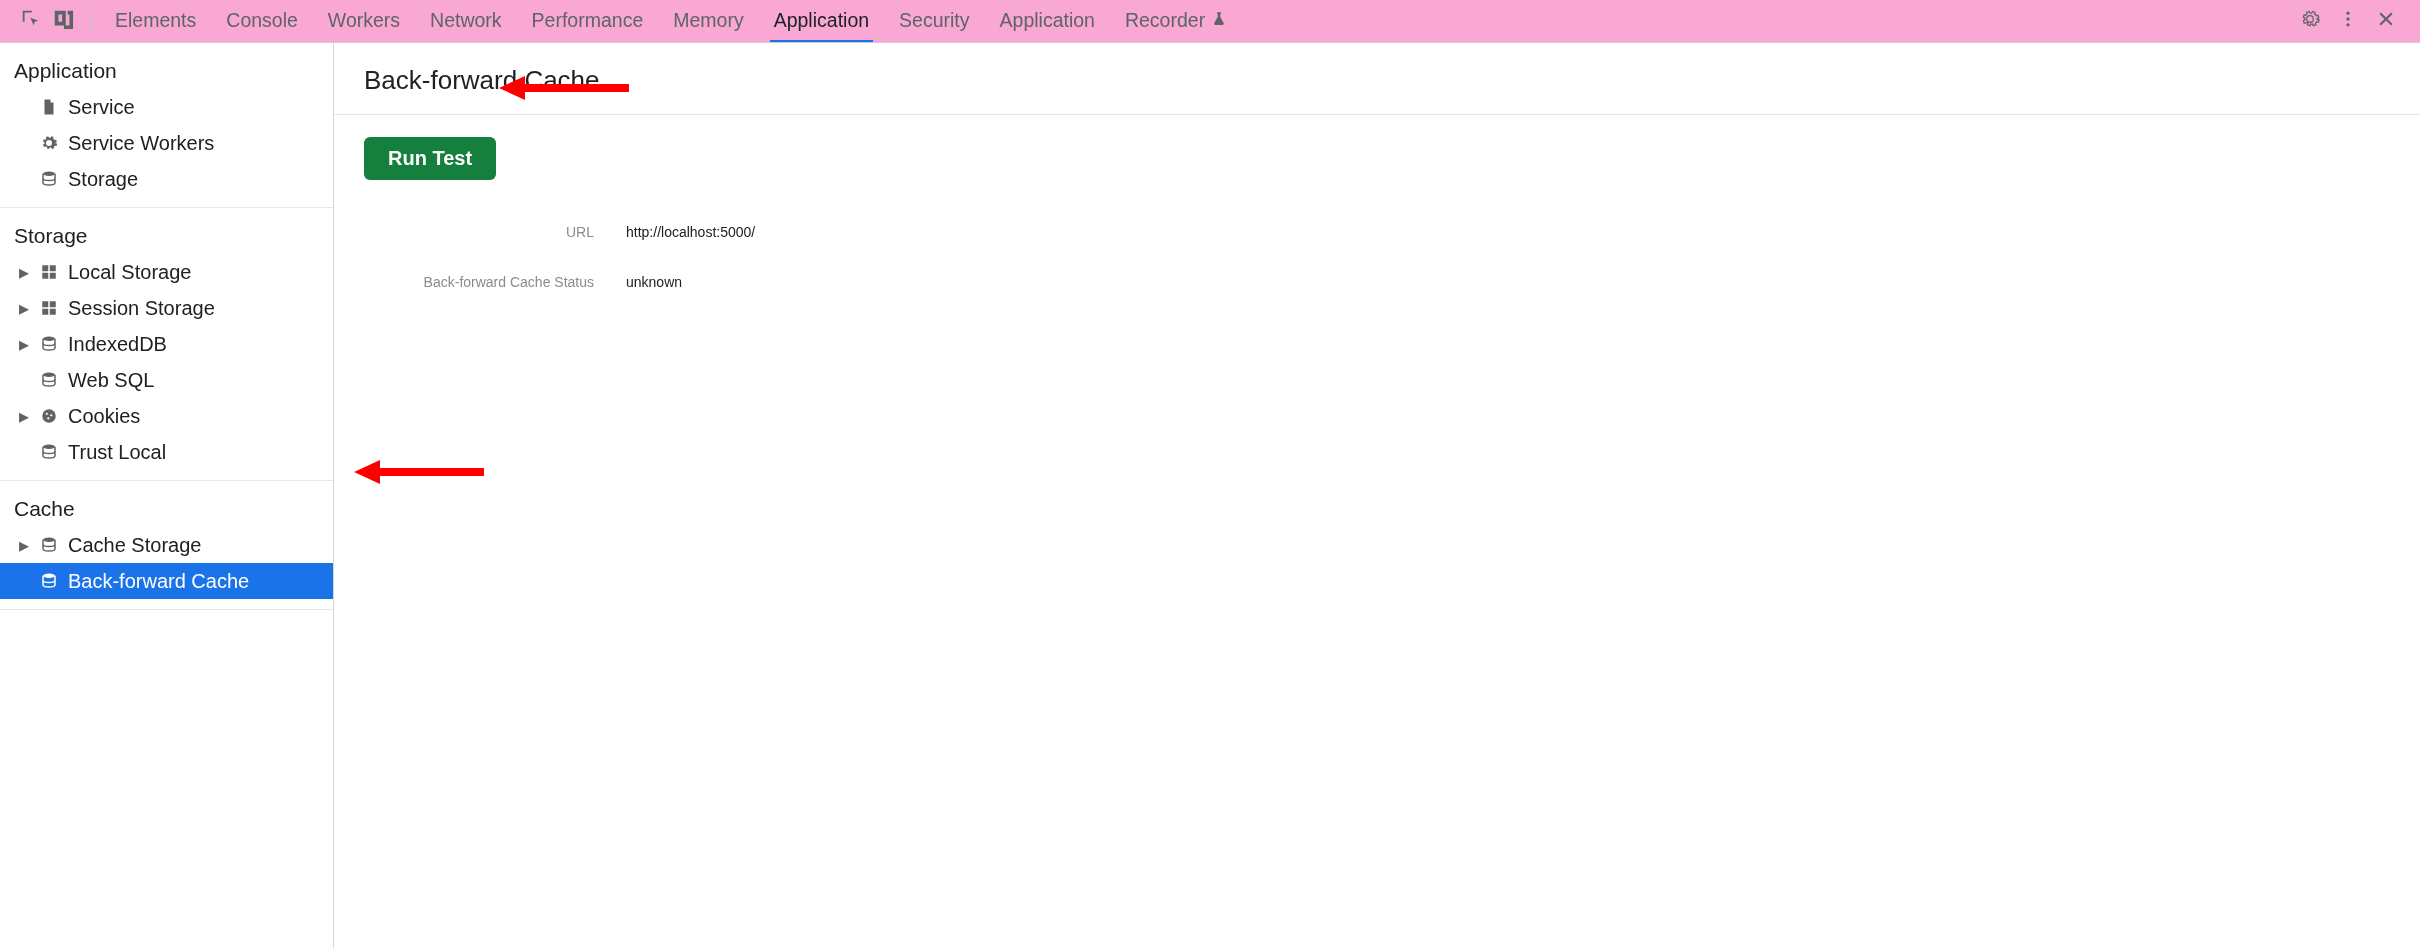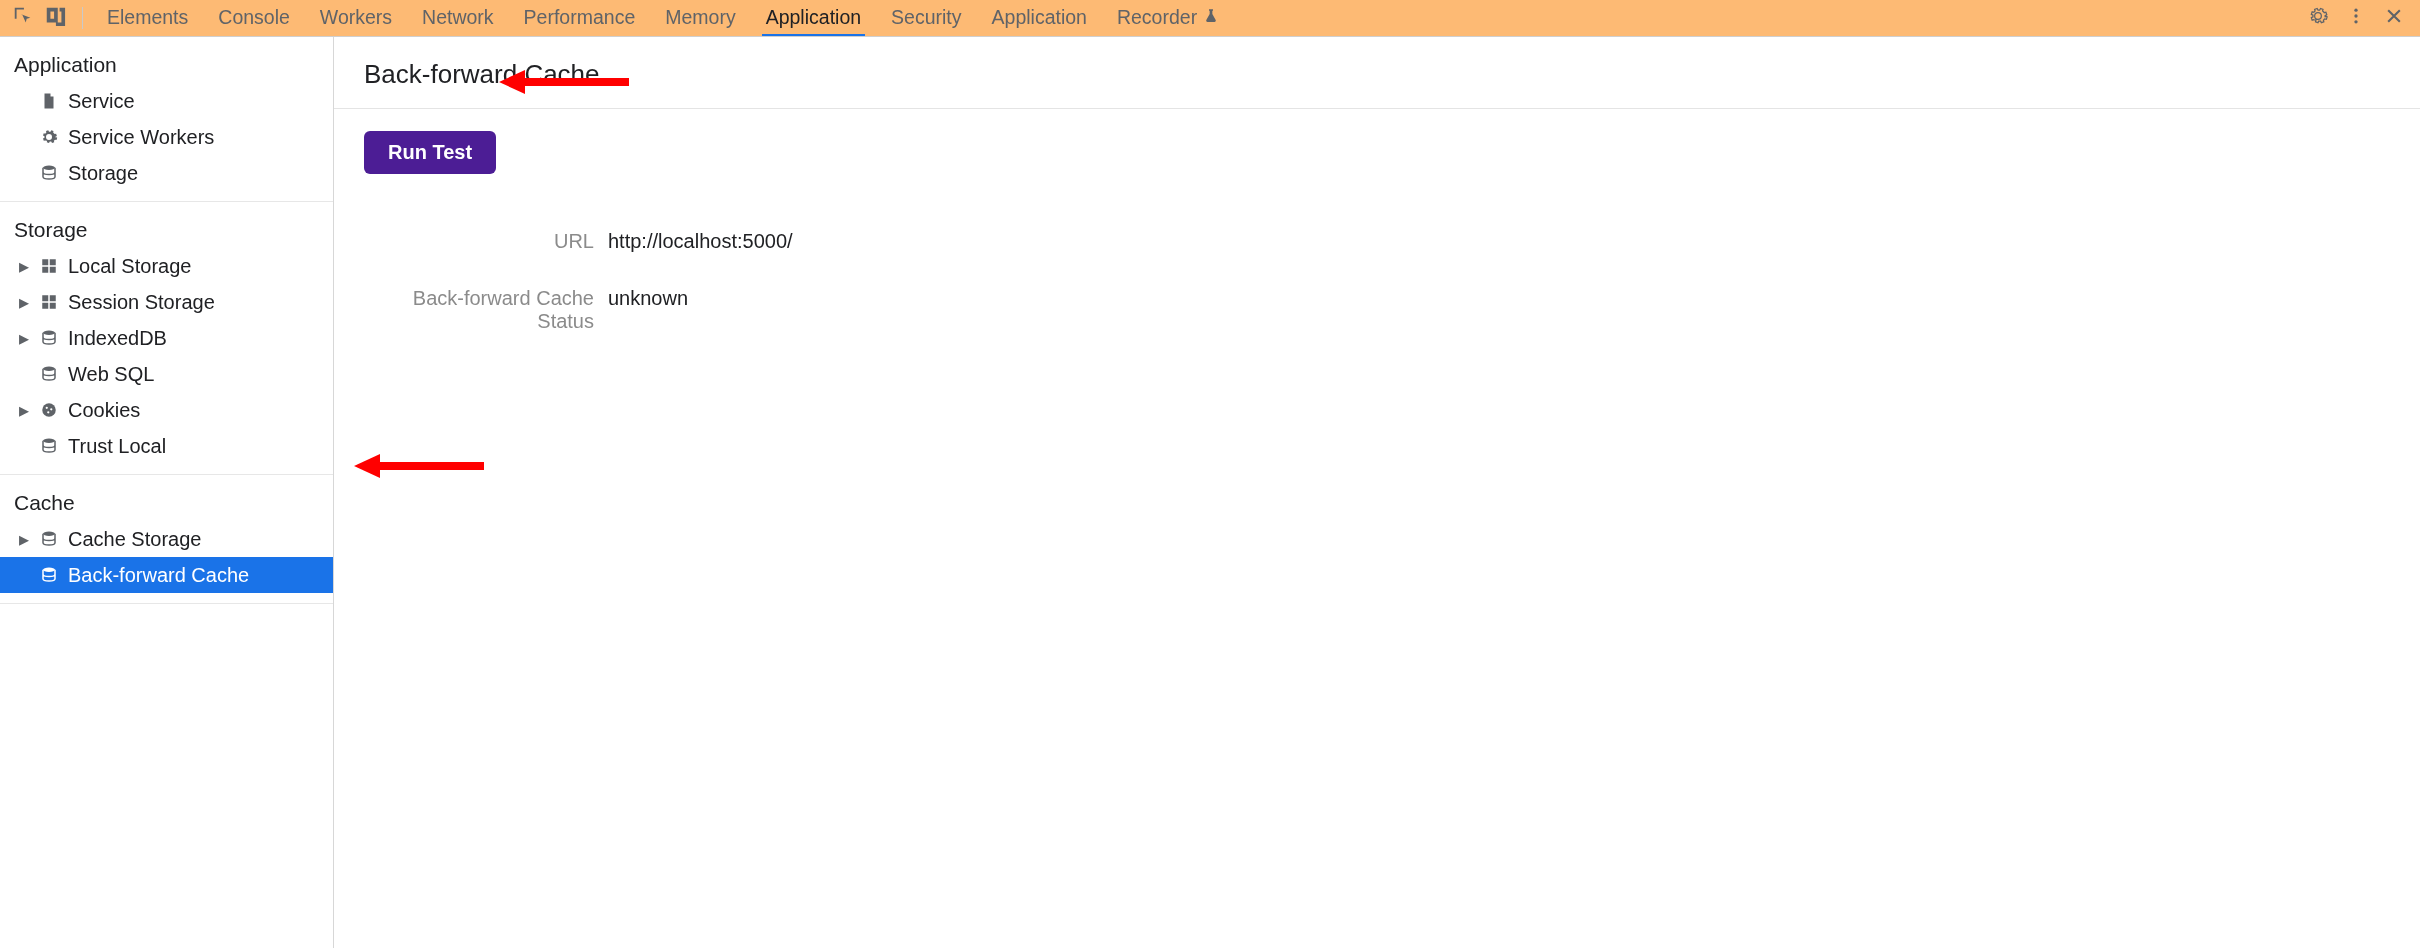--- a/index.html
+++ b/index.html
@@ -1,26 +1,26 @@
 <!DOCTYPE html>
 <html><head>
   <meta charset="utf-8">
   <style>
     * { margin: 0; padding: 0; box-sizing: border-box; font-family: "Segoe UI", "Helvetica Neue", Arial, sans-serif; }
     html, body { height: 100%; }
     body { display: flex; flex-direction: column; background: #ffffff; color: #202124; }
 
     
     .tabbar {
-      height: 37px;
+      height: 43px;
       display: flex;
       align-items: center;
-      background: #fdba74;
+      background: #f9a8d4;
       border-bottom: 1px solid #cfcfcf;
-      padding: 0 4px;
+      padding: 0 12px;
       gap: 2px;
     }
     .tabbar .leading-icons { display: flex; align-items: center; gap: 10px; padding: 0 8px; }
     .tabbar .divider { width: 1px; height: 22px; background: #c9c9c9; margin: 0 6px; }
     .tabbar .tabs { display: flex; align-items: stretch; height: 100%; gap: 22px; padding: 0 12px; flex: 1; }
     .tabbar .tab {
       display: flex; align-items: center; gap: 6px;
       color: #5f6368; font-size: 19.5px;
       padding: 0 4px; cursor: default;
       border-bottom: 2.5px solid transparent;
@@ -57,31 +57,31 @@
     .tree-item.selected .icon svg { fill: #ffffff; }
     .spacer { display:inline-block; width:12px; }
 
     
     .main-header {
       font-size: 26px; padding: 22px 30px 18px 30px;
       border-bottom: 1px solid #e4e4e4;
     }
     .main-body { padding: 22px 30px; }
     .run-test-btn {
-      background: #4c1d95; color: #ffffff; border: none;
+      background: #15803d; color: #ffffff; border: none;
       font-size: 20px; font-weight: 600;
       padding: 10px 24px; border-radius: 6px;
       cursor: pointer;
     }
     .info-grid {
       display: grid;
       grid-template-columns: 230px 1fr;
-      gap: 34px 14px;
-      margin-top: 56px;
-      font-size: 20px;
+      gap: 34px 32px;
+      margin-top: 44px;
+      font-size: 14px;
     }
     .info-label { color: #8b8b8b; text-align: right; }
     .info-value { color: #202124; }
 
     
     .arrow {
       position: absolute; pointer-events: none;
     }
     .arrow-rt { top: 30px; left: 165px; }   
     .arrow-bf { top: 414px; left: 20px; }   

